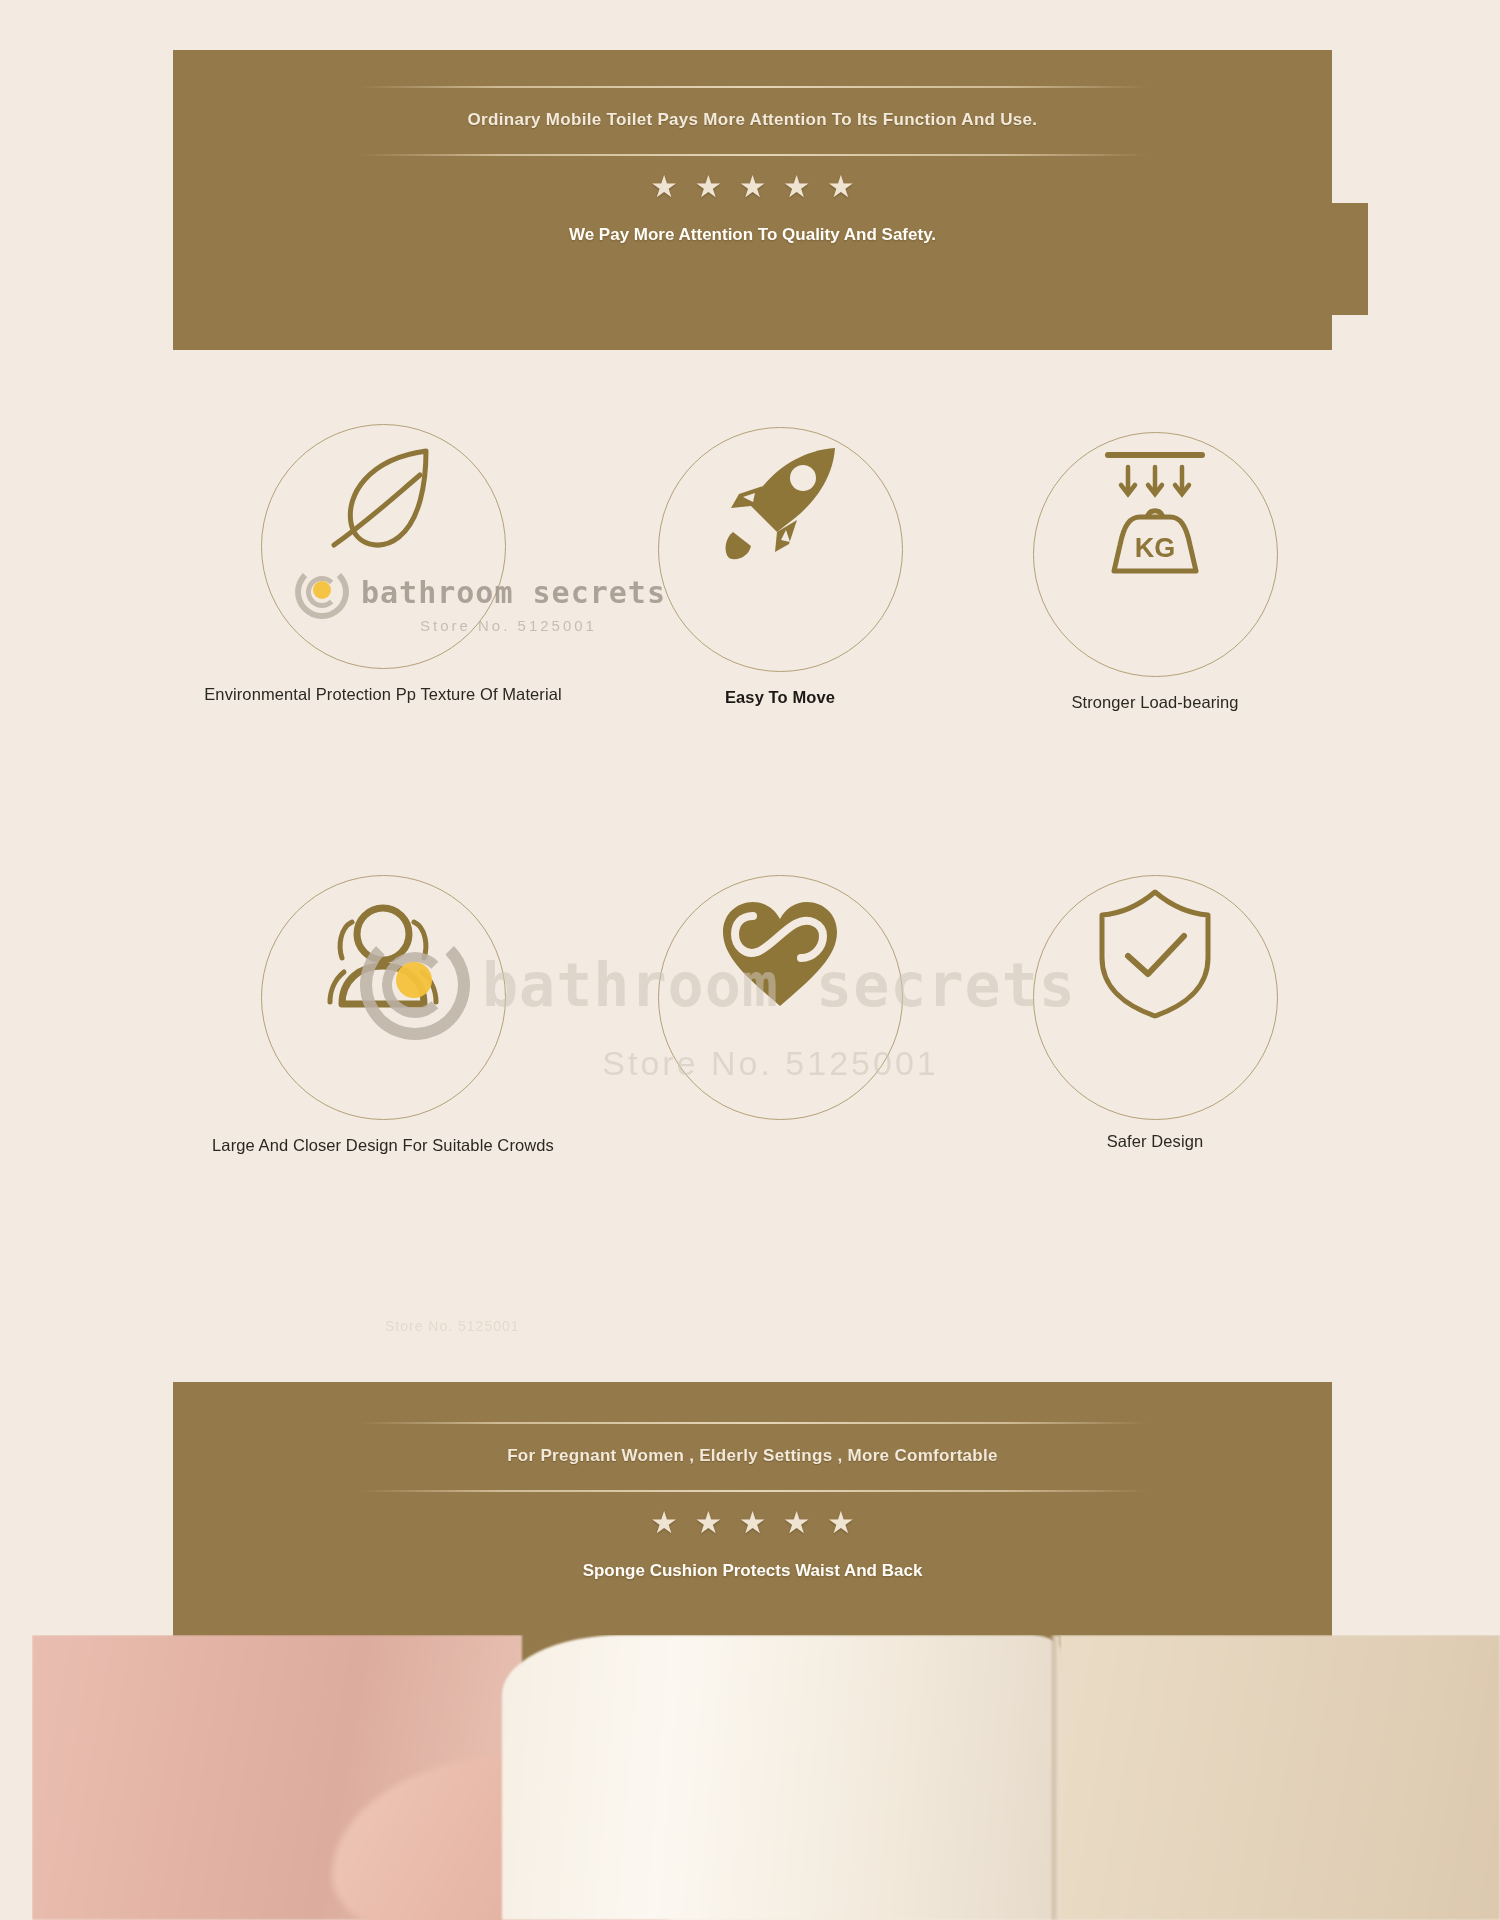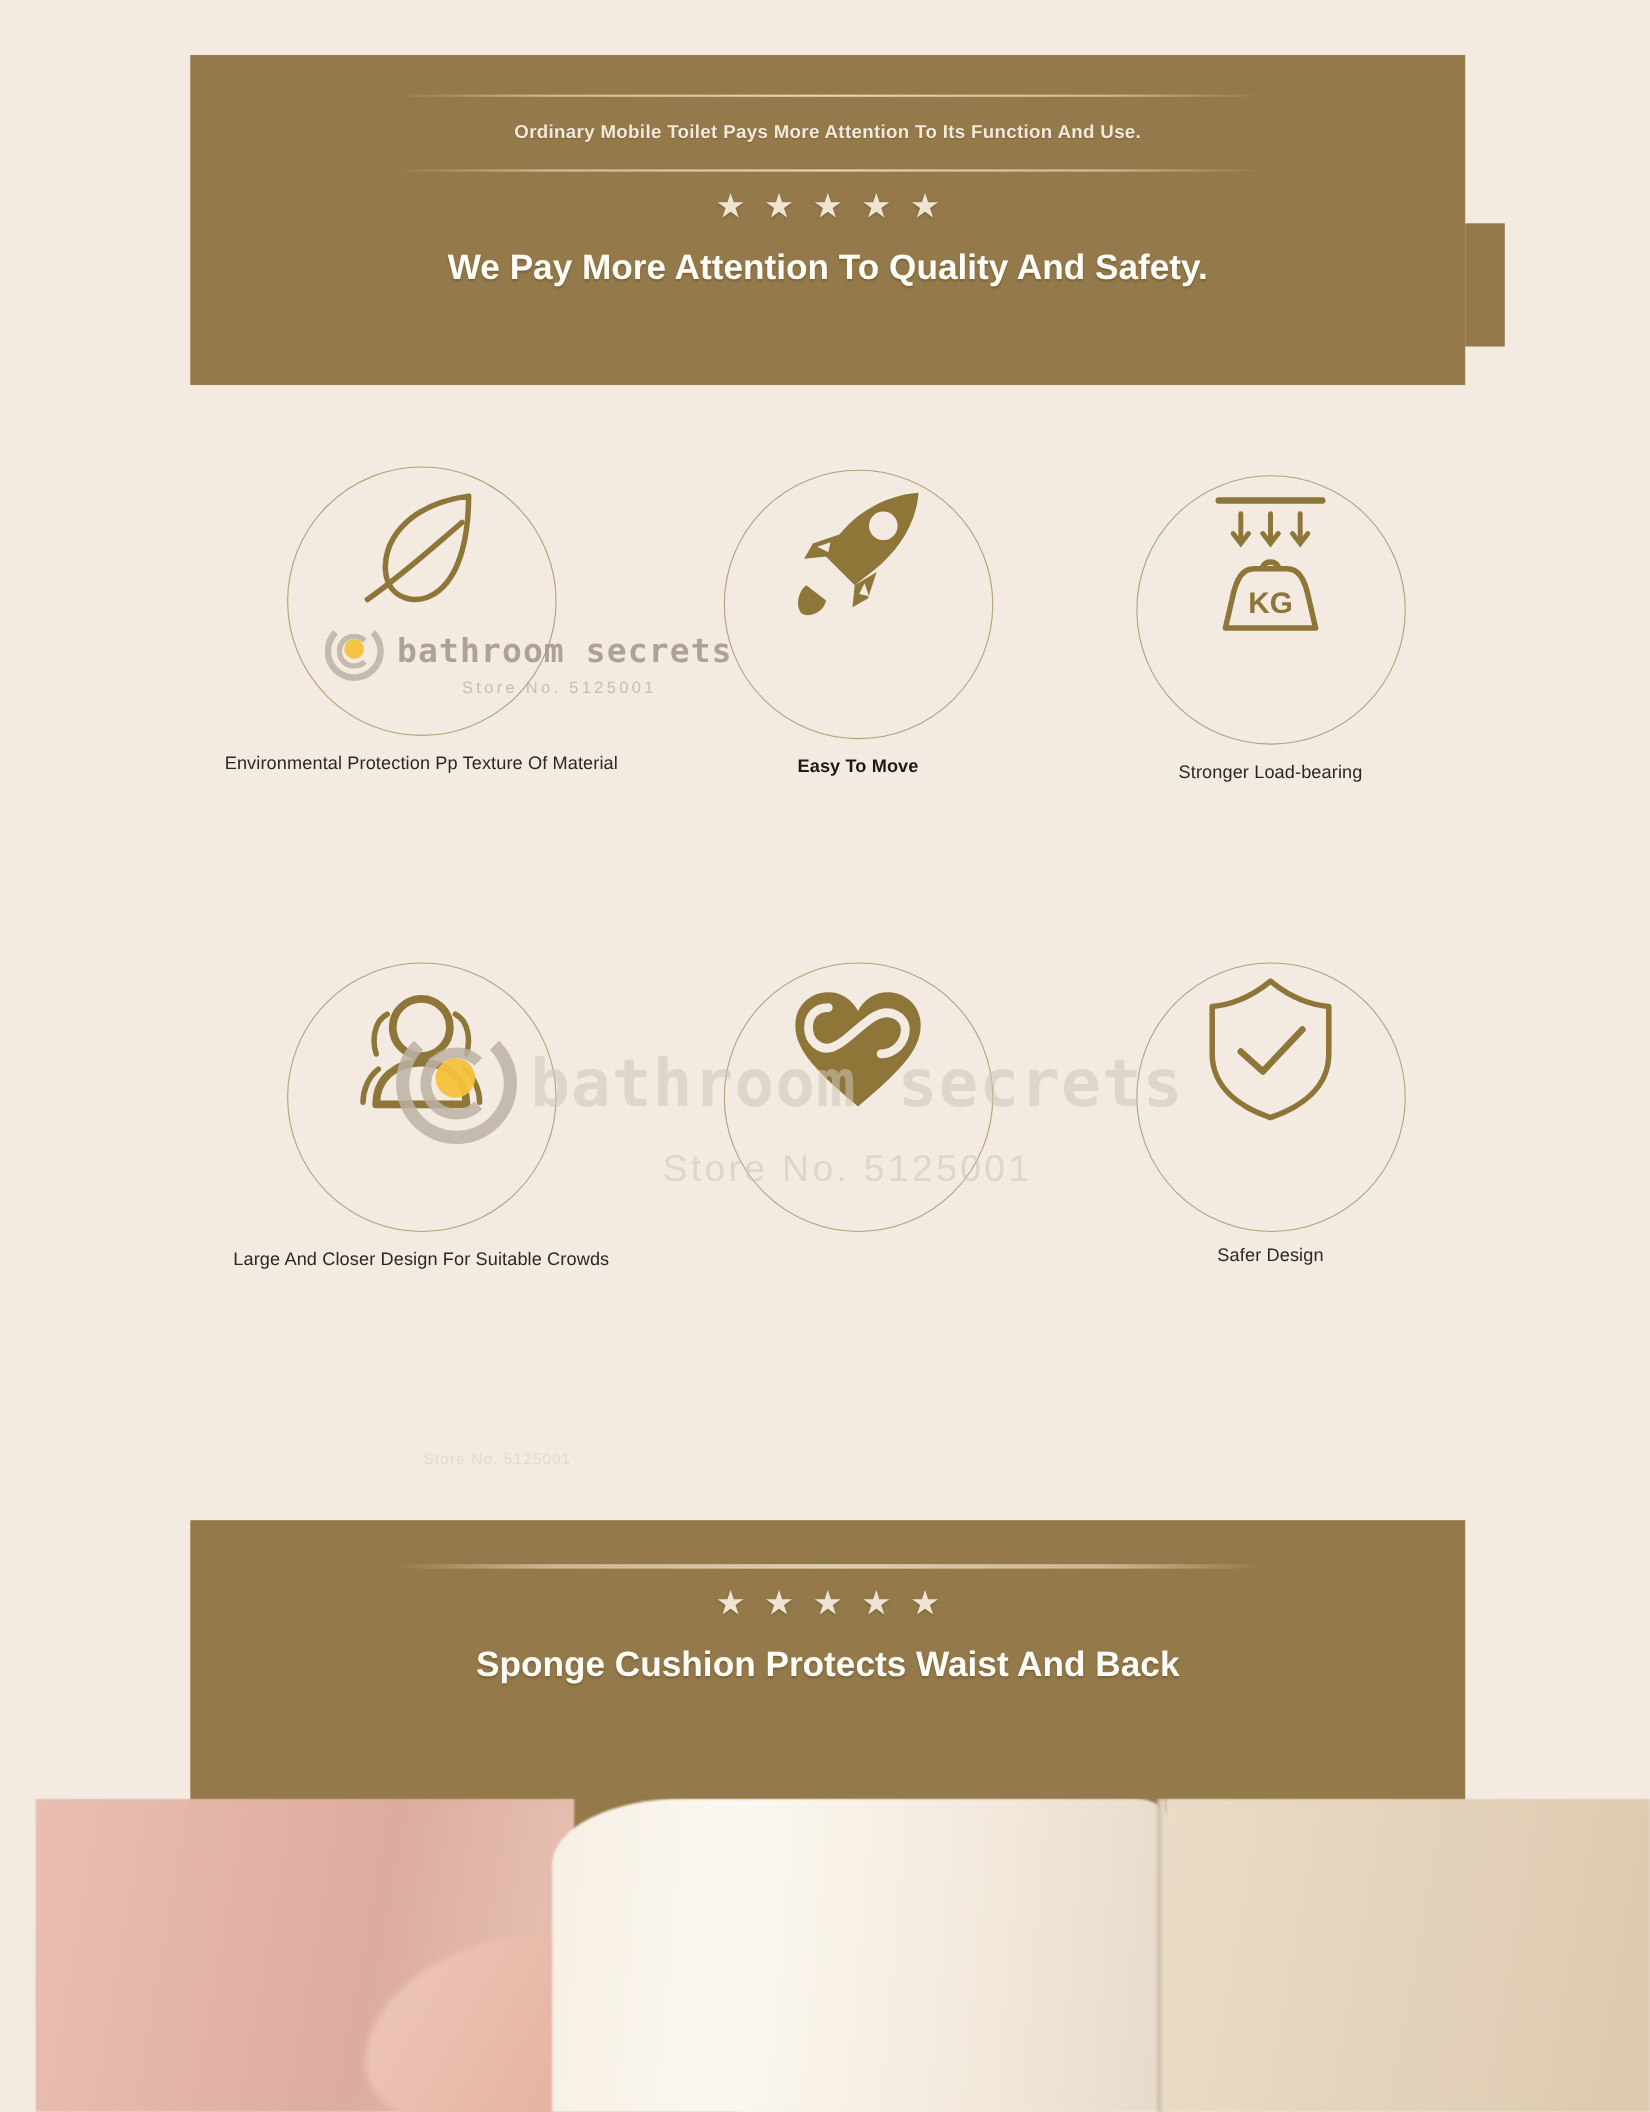--- a/index.html
+++ b/index.html
@@ -48,21 +48,21 @@
   .stars {
     display:flex; gap:20px;
     padding:18px 0 6px 0;
   }
   .star {
     font-size:27px; line-height:1;
     color:#EFE4D2;
     text-shadow:0 1px 2px rgba(70,52,22,.45);
   }
   .headline {
-    font-size:32px;
+    font-size:17px;
     color:#FFFDF8;
     padding-top:18px;
     white-space:nowrap;
     text-shadow:0 1px 2px rgba(60,45,20,.3);
   }
 
   
   .feature-grid { position:absolute; left:0; top:0; width:1500px; }
   .feature {
     position:absolute;
@@ -303,20 +303,21 @@
       <div class="wm-text-main">bathroom secrets</div>
     </div>
     <div class="wm-text-sub">Store No. 5125001</div>
   </div>
 
   <div class="wm" id="wm-3">Store No. 5125001</div>
 
   <div class="banner" id="banner-bottom">
     <div class="banner-inner" style="top:40px;">
       <div class="rule"></div>
+      <div class="subhead">For Pregnant Women , Elderly Settings , More Comfortable</div>
       <div class="rule"></div>
       <div class="stars">
         <span class="star">★</span>
         <span class="star">★</span>
         <span class="star">★</span>
         <span class="star">★</span>
         <span class="star">★</span>
       </div>
       <div class="headline">Sponge Cushion Protects Waist And Back</div>
     </div>

